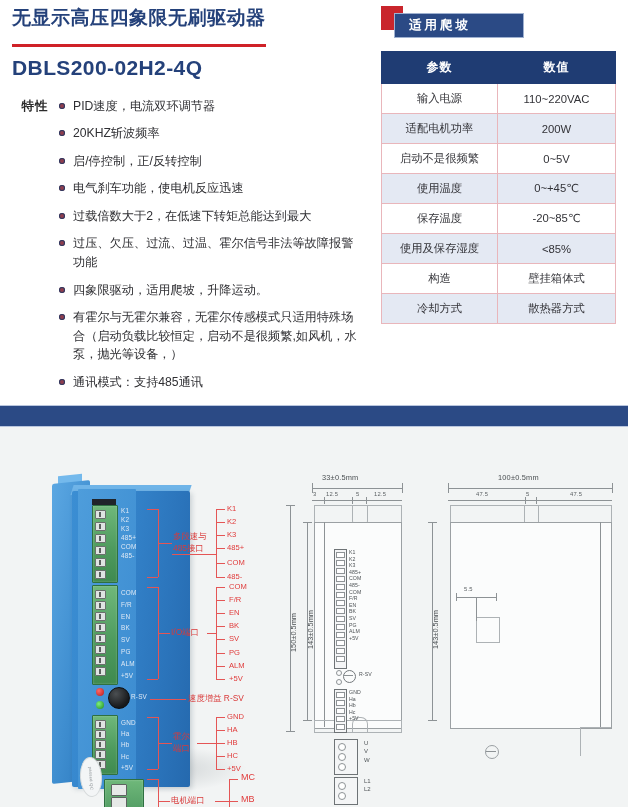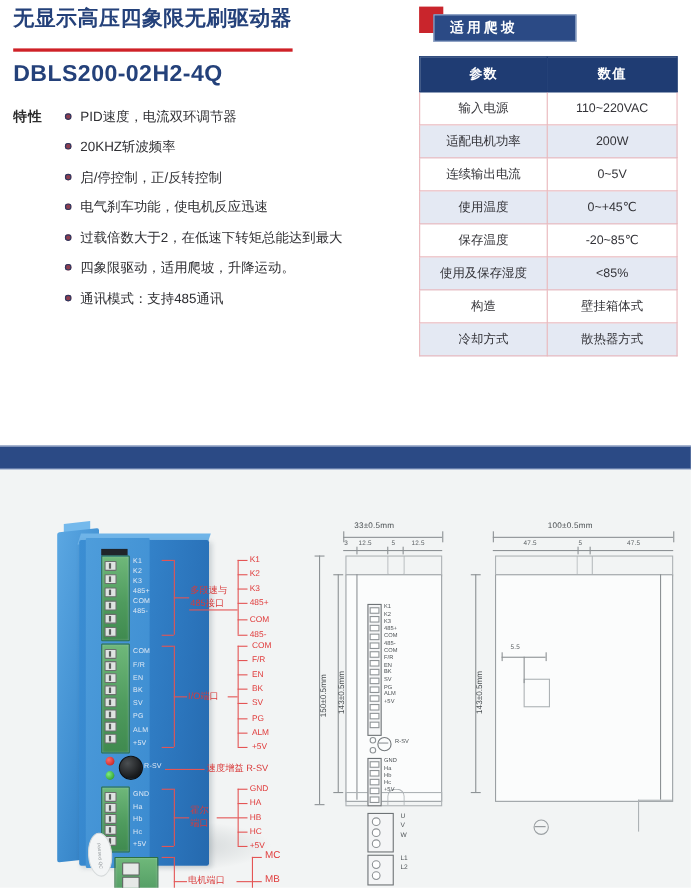--- a/index.html
+++ b/index.html
@@ -62,20 +62,21 @@
     align-items: flex-start;
   }
   .features-label {
     font-size: 12.5px;
     font-weight: bold;
     color: #2b2b2b;
     flex: 0 0 auto;
     width: 46px;
     padding-top: 1px;
     letter-spacing: 1px;
+    text-align: center;
   }
   .features-list {
     flex: 1 1 auto;
     list-style: none;
     margin: 0;
     padding: 0;
   }
   .features-list li {
     position: relative;
     padding-left: 15px;
@@ -430,21 +431,23 @@
       <div class="prod-model">DBLS200-02H2-4Q</div>
 
       <div class="features-wrap">
         <div class="features-label">特性</div>
         <ul class="features-list">
           <li>PID速度，电流双环调节器</li>
           <li>20KHZ斩波频率</li>
           <li>启/停控制，正/反转控制</li>
           <li>电气刹车功能，使电机反应迅速</li>
           <li>过载倍数大于2，在低速下转矩总能达到最大</li>
+          <li>过压、欠压、过流、过温、霍尔信号非法等故障报警功能</li>
           <li>四象限驱动，适用爬坡，升降运动。</li>
+          <li>有霍尔与无霍尔兼容，无霍尔传感模式只适用特殊场合（启动负载比较恒定，启动不是很频繁,如风机，水泵，抛光等设备，）</li>
           <li>通讯模式：支持485通讯</li>
         </ul>
       </div>
     </div>
 
     <div class="right-col">
       <div class="spec-head">
         <div class="spec-head-square"></div>
         <div class="spec-head-bar">
           <span>适用爬坡</span>
@@ -465,21 +468,21 @@
         <tbody>
           <tr>
             <td>输入电源</td>
             <td>110~220VAC</td>
           </tr>
           <tr>
             <td>适配电机功率</td>
             <td>200W</td>
           </tr>
           <tr>
-            <td>连续输出电流</td>
+            <td>启动不是很频繁</td>
             <td>0~5V</td>
           </tr>
           <tr>
             <td>使用温度</td>
             <td>0~+45℃</td>
           </tr>
           <tr>
             <td>保存温度</td>
             <td>-20~85℃</td>
           </tr>

